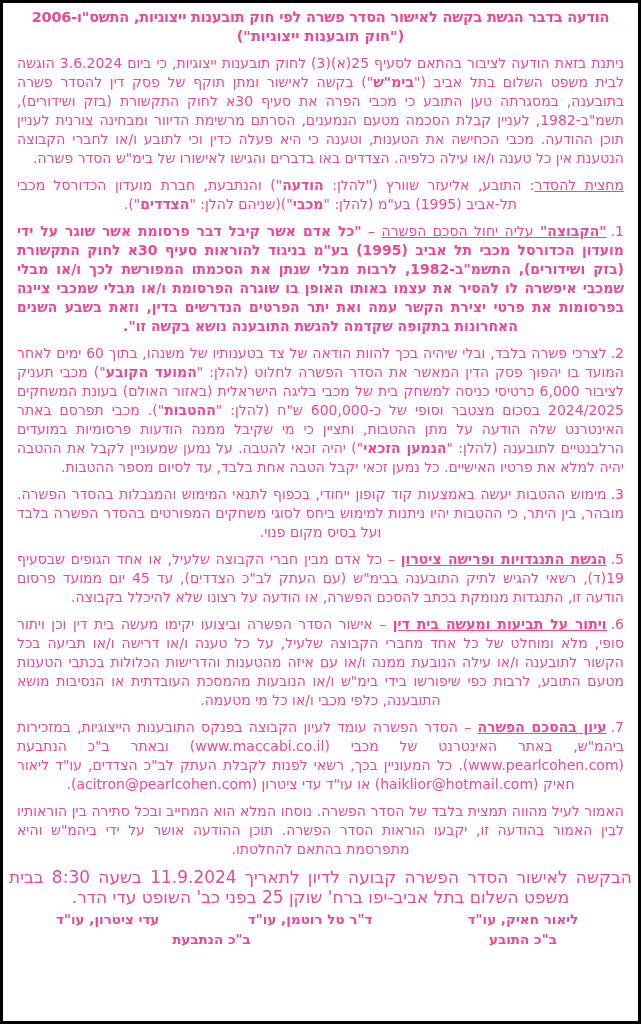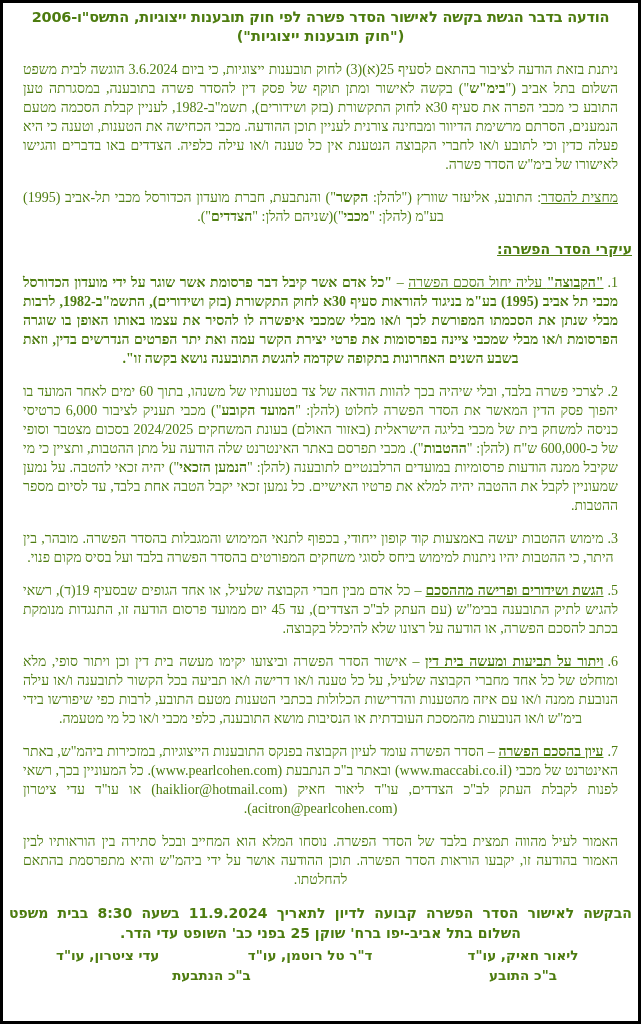--- a/index.html
+++ b/index.html
@@ -7,21 +7,21 @@
     width: 641px; height: 1024px;
     background: #ffffff;
   }
   .page {
     box-sizing: border-box;
     width: 641px; height: 1024px;
     border: 3px solid #000;
     padding: 4px 6px;
     overflow: hidden;
     direction: rtl;
-    color: #4d7c0f;
+    color: #ec4899;
     font-family: "DejaVu Sans", sans-serif;
     background: #fff;
   }
   .t1 {
     font-weight: bold; text-align: center;
     font-size: 14.5px; line-height: 20px; letter-spacing: -0.2px;
     margin: 0;
   }
   .t2 {
     font-weight: bold; text-align: center;
@@ -29,36 +29,35 @@
   }
   .case {
     font-weight: bold;
     font-size: 13px; line-height: 20px;
     text-align: justify; text-align-last: justify;
     margin: 0; letter-spacing: -0.1px;
   }
   .para {
     font-size: 14px; line-height: 19px;
     text-align: justify;
-    margin: 14px;
-    font-family: Liberation Serif, serif;
+    margin: 8px;
   }
   .lc { text-align-last: center; }
   .hdr {
     font-size: 14px; line-height: 19px;
     font-weight: bold; text-decoration: underline;
     margin: 0;
   }
   .num { margin-left: 4px; }
   .b  { font-weight: bold; }
   .u  { text-decoration: underline; }
   .bu { font-weight: bold; text-decoration: underline; }
   .hearing {
-    font-weight: bold;
-    font-size: 14px; line-height: 20px;
+    font-weight: normal;
+    font-size: 17px; line-height: 20px;
     text-align: justify; text-align-last: center;
     margin: 0;
   }
   .sigs {
     display: grid;
     grid-template-columns: 1.05fr 1fr 0.95fr;
     font-weight: bold;
     font-size: 13.5px; line-height: 20px;
     text-align: center;
     margin-top: 2px;
@@ -69,32 +68,31 @@
 <body>
 
 <div class="page">
 
   <p class="t1">הודעה בדבר הגשת בקשה לאישור הסדר פשרה לפי חוק תובענות ייצוגיות, התשס"ו-2006</p>
   <p class="t2">("חוק תובענות ייצוגיות")</p>
 
 
   <p class="para"><span>ניתנת בזאת הודעה לציבור בהתאם לסעיף 25(א)(3) לחוק תובענות ייצוגיות, כי ביום 3.6.2024 הוגשה לבית משפט השלום בתל אביב ("</span><span class="b">בימ"ש</span><span>") בקשה לאישור ומתן תוקף של פסק דין להסדר פשרה בתובענה, במסגרתה טען התובע כי מכבי הפרה את סעיף 30א לחוק התקשורת (בזק ושידורים), תשמ"ב-1982, לעניין קבלת הסכמה מטעם הנמענים, הסרתם מרשימת הדיוור ומבחינה צורנית לעניין תוכן ההודעה. מכבי הכחישה את הטענות, וטענה כי היא פעלה כדין וכי לתובע ו/או לחברי הקבוצה הנטענת אין כל טענה ו/או עילה כלפיה. הצדדים באו בדברים והגישו לאישורו של בימ"ש הסדר פשרה.</span></p>
 
-  <p class="para lc"><span class="u">מחצית להסדר</span><span>: התובע, אליעזר שוורץ ("להלן: </span><span class="b">הקשר</span><span>") והנתבעת, חברת מועדון הכדורסל מכבי תל-אביב (1995) בע"מ (להלן: "</span><span class="b">מכבי</span><span>")(שניהם להלן: "</span><span class="b">הצדדים</span><span>").</span></p>
+  <p class="para lc"><span class="u">מחצית להסדר</span><span>: התובע, אליעזר שוורץ ("להלן: </span><span class="b">הודעה</span><span>") והנתבעת, חברת מועדון הכדורסל מכבי תל-אביב (1995) בע"מ (להלן: "</span><span class="b">מכבי</span><span>")(שניהם להלן: "</span><span class="b">הצדדים</span><span>").</span></p>
 
-  <p class="hdr">עיקרי הסדר הפשרה:</p>
 
   <div class="para lc"><span class="num">1.</span><span class="bu">"הקבוצה"</span><span class="u"> עליה יחול הסכם הפשרה</span><span> – </span><span class="b">"כל אדם אשר קיבל דבר פרסומת אשר שוגר על ידי מועדון הכדורסל מכבי תל אביב (1995) בע"מ בניגוד להוראות סעיף 30א לחוק התקשורת (בזק ושידורים), התשמ"ב-1982, לרבות מבלי שנתן את הסכמתו המפורשת לכך ו/או מבלי שמכבי איפשרה לו להסיר את עצמו באותו האופן בו שוגרה הפרסומת ו/או מבלי שמכבי ציינה בפרסומות את פרטי יצירת הקשר עמה ואת יתר הפרטים הנדרשים בדין, וזאת בשבע השנים האחרונות בתקופה שקדמה להגשת התובענה נושא בקשה זו".</span></div>
 
   <div class="para"><span class="num">2.</span><span>לצרכי פשרה בלבד, ובלי שיהיה בכך להוות הודאה של צד בטענותיו של משנהו, בתוך 60 ימים לאחר המועד בו יהפוך פסק הדין המאשר את הסדר הפשרה לחלוט (להלן: "</span><span class="b">המועד הקובע</span><span>") מכבי תעניק לציבור 6,000 כרטיסי כניסה למשחק בית של מכבי בליגה הישראלית (באזור האולם) בעונת המשחקים 2024/2025 בסכום מצטבר וסופי של כ-600,000 ש"ח (להלן: "</span><span class="b">ההטבות</span><span>"). מכבי תפרסם באתר האינטרנט שלה הודעה על מתן ההטבות, ותציין כי מי שקיבל ממנה הודעות פרסומיות במועדים הרלבנטיים לתובענה (להלן: "</span><span class="b">הנמען הזכאי</span><span>") יהיה זכאי להטבה. על נמען שמעוניין לקבל את ההטבה יהיה למלא את פרטיו האישיים. כל נמען זכאי יקבל הטבה אחת בלבד, עד לסיום מספר ההטבות.</span></div>
 
   <div class="para lc"><span class="num">3.</span><span>מימוש ההטבות יעשה באמצעות קוד קופון ייחודי, בכפוף לתנאי המימוש והמגבלות בהסדר הפשרה. מובהר, בין היתר, כי ההטבות יהיו ניתנות למימוש ביחס לסוגי משחקים המפורטים בהסדר הפשרה בלבד ועל בסיס מקום פנוי.</span></div>
 
 
-  <div class="para"><span class="num">5.</span><span class="bu">הגשת ושידורים ופרישה מההסכם</span><span> – כל אדם מבין חברי הקבוצה שלעיל, או אחד הגופים שבסעיף 19(ד), רשאי להגיש לתיק התובענה בבימ"ש (עם העתק לב"כ הצדדים), עד 45 יום ממועד פרסום הודעה זו, התנגדות מנומקת בכתב להסכם הפשרה, או הודעה על רצונו שלא להיכלל בקבוצה.</span></div>
+  <div class="para"><span class="num">5.</span><span class="bu">הגשת התנגדויות ופרישה ציטרון</span><span> – כל אדם מבין חברי הקבוצה שלעיל, או אחד הגופים שבסעיף 19(ד), רשאי להגיש לתיק התובענה בבימ"ש (עם העתק לב"כ הצדדים), עד 45 יום ממועד פרסום הודעה זו, התנגדות מנומקת בכתב להסכם הפשרה, או הודעה על רצונו שלא להיכלל בקבוצה.</span></div>
 
   <div class="para lc"><span class="num">6.</span><span class="bu">ויתור על תביעות ומעשה בית דין</span><span> – אישור הסדר הפשרה וביצועו יקימו מעשה בית דין וכן ויתור סופי, מלא ומוחלט של כל אחד מחברי הקבוצה שלעיל, על כל טענה ו/או דרישה ו/או תביעה בכל הקשור לתובענה ו/או עילה הנובעת ממנה ו/או עם איזה מהטענות והדרישות הכלולות בכתבי הטענות מטעם התובע, לרבות כפי שיפורשו בידי בימ"ש ו/או הנובעות מהמסכת העובדתית או הנסיבות מושא התובענה, כלפי מכבי ו/או כל מי מטעמה.</span></div>
 
   <div class="para lc"><span class="num">7.</span><span class="bu">עיון בהסכם הפשרה</span><span> – הסדר הפשרה עומד לעיון הקבוצה בפנקס התובענות הייצוגיות, במזכירות ביהמ"ש, באתר האינטרנט של מכבי (www.maccabi.co.il) ובאתר ב"כ הנתבעת (www.pearlcohen.com). כל המעוניין בכך, רשאי לפנות לקבלת העתק לב"כ הצדדים, עו"ד ליאור חאיק (haiklior@hotmail.com) או עו"ד עדי ציטרון (acitron@pearlcohen.com).</span></div>
 
   <p class="para lc">האמור לעיל מהווה תמצית בלבד של הסדר הפשרה. נוסחו המלא הוא המחייב ובכל סתירה בין הוראותיו לבין האמור בהודעה זו, יקבעו הוראות הסדר הפשרה. תוכן ההודעה אושר על ידי ביהמ"ש והיא מתפרסמת בהתאם להחלטתו.</p>
 
   <p class="hearing">הבקשה לאישור הסדר הפשרה קבועה לדיון לתאריך 11.9.2024 בשעה 8:30 בבית משפט השלום בתל אביב-יפו ברח' שוקן 25 בפני כב' השופט עדי הדר.</p>
 
   <div class="sigs">

